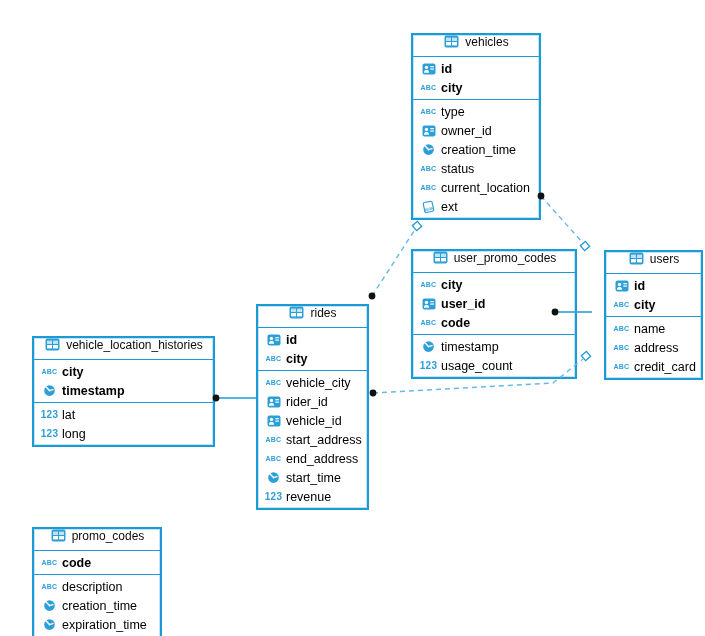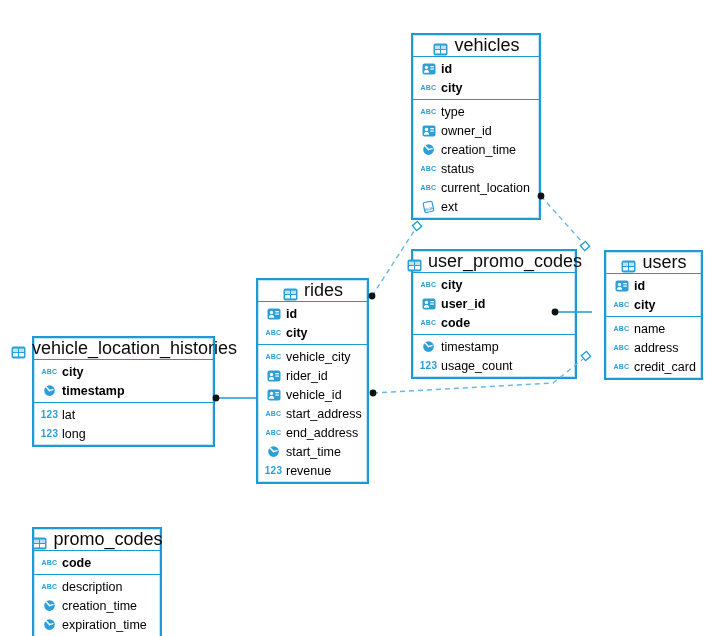--- a/index.html
+++ b/index.html
@@ -8,23 +8,23 @@
     font-family:"Liberation Sans",sans-serif;overflow:hidden;
   }
   #canvas{position:absolute;inset:0;width:705px;height:636px;}
   .table{
     position:absolute;background:#fff;
     border:2px solid #1c9ad6;
     box-shadow:inset 0 0 0 1px #c3e4f6;
     box-sizing:border-box;
   }
   .thead{
-    display:flex;align-items:flex-end;justify-content:center;gap:5px;
+    display:flex;align-items:flex-start;justify-content:center;gap:5px;
     height:21px;border-bottom:1px solid #1c9ad6;
-    font-size:18px;color:#0b0b0b;
+    font-size:12px;color:#0b0b0b;
   }
   .section{padding:2px 0;}
   .section.pk{border-bottom:1px solid #1c9ad6;}
   .section.pk .label{font-weight:bold;}
   .row{display:flex;align-items:center;gap:4px;height:19px;padding:0 7px;font-size:12.5px;color:#000;}
   .icon{width:17px;flex:none;display:flex;align-items:center;justify-content:center;}
   .ticon{
     color:#2d9fd8;font-weight:bold;font-size:7px;letter-spacing:.2px;
     font-family:"Liberation Sans",sans-serif;line-height:1;
   }
@@ -235,21 +235,21 @@
           <span class="label">address</span>
         </div>
         <div class="row">
           <span class="icon">
             <span class="ticon">ABC</span>
           </span>
           <span class="label">credit_card</span>
         </div>
       </div>
     </div>
-    <div class="table" style="left: 256px; top: 278px; width: 113px;">
+    <div class="table" style="left: 256px; top: 304px; width: 113px;">
       <div class="thead">
         <span class="icon">
           <svg width="15" height="13" viewBox="0 0 15 13">
             <rect x="0.5" y="0.5" width="14" height="12" rx="2" fill="#2d9fd8"></rect>
             <rect x="2" y="2.6" width="5" height="3.4" fill="#bde3f5"></rect>
             <rect x="8" y="2.6" width="5" height="3.4" fill="#bde3f5"></rect>
             <rect x="2" y="7" width="5" height="3.4" fill="#ffffff"></rect>
             <rect x="8" y="7" width="5" height="3.4" fill="#ffffff"></rect>
           </svg>
         </span>

